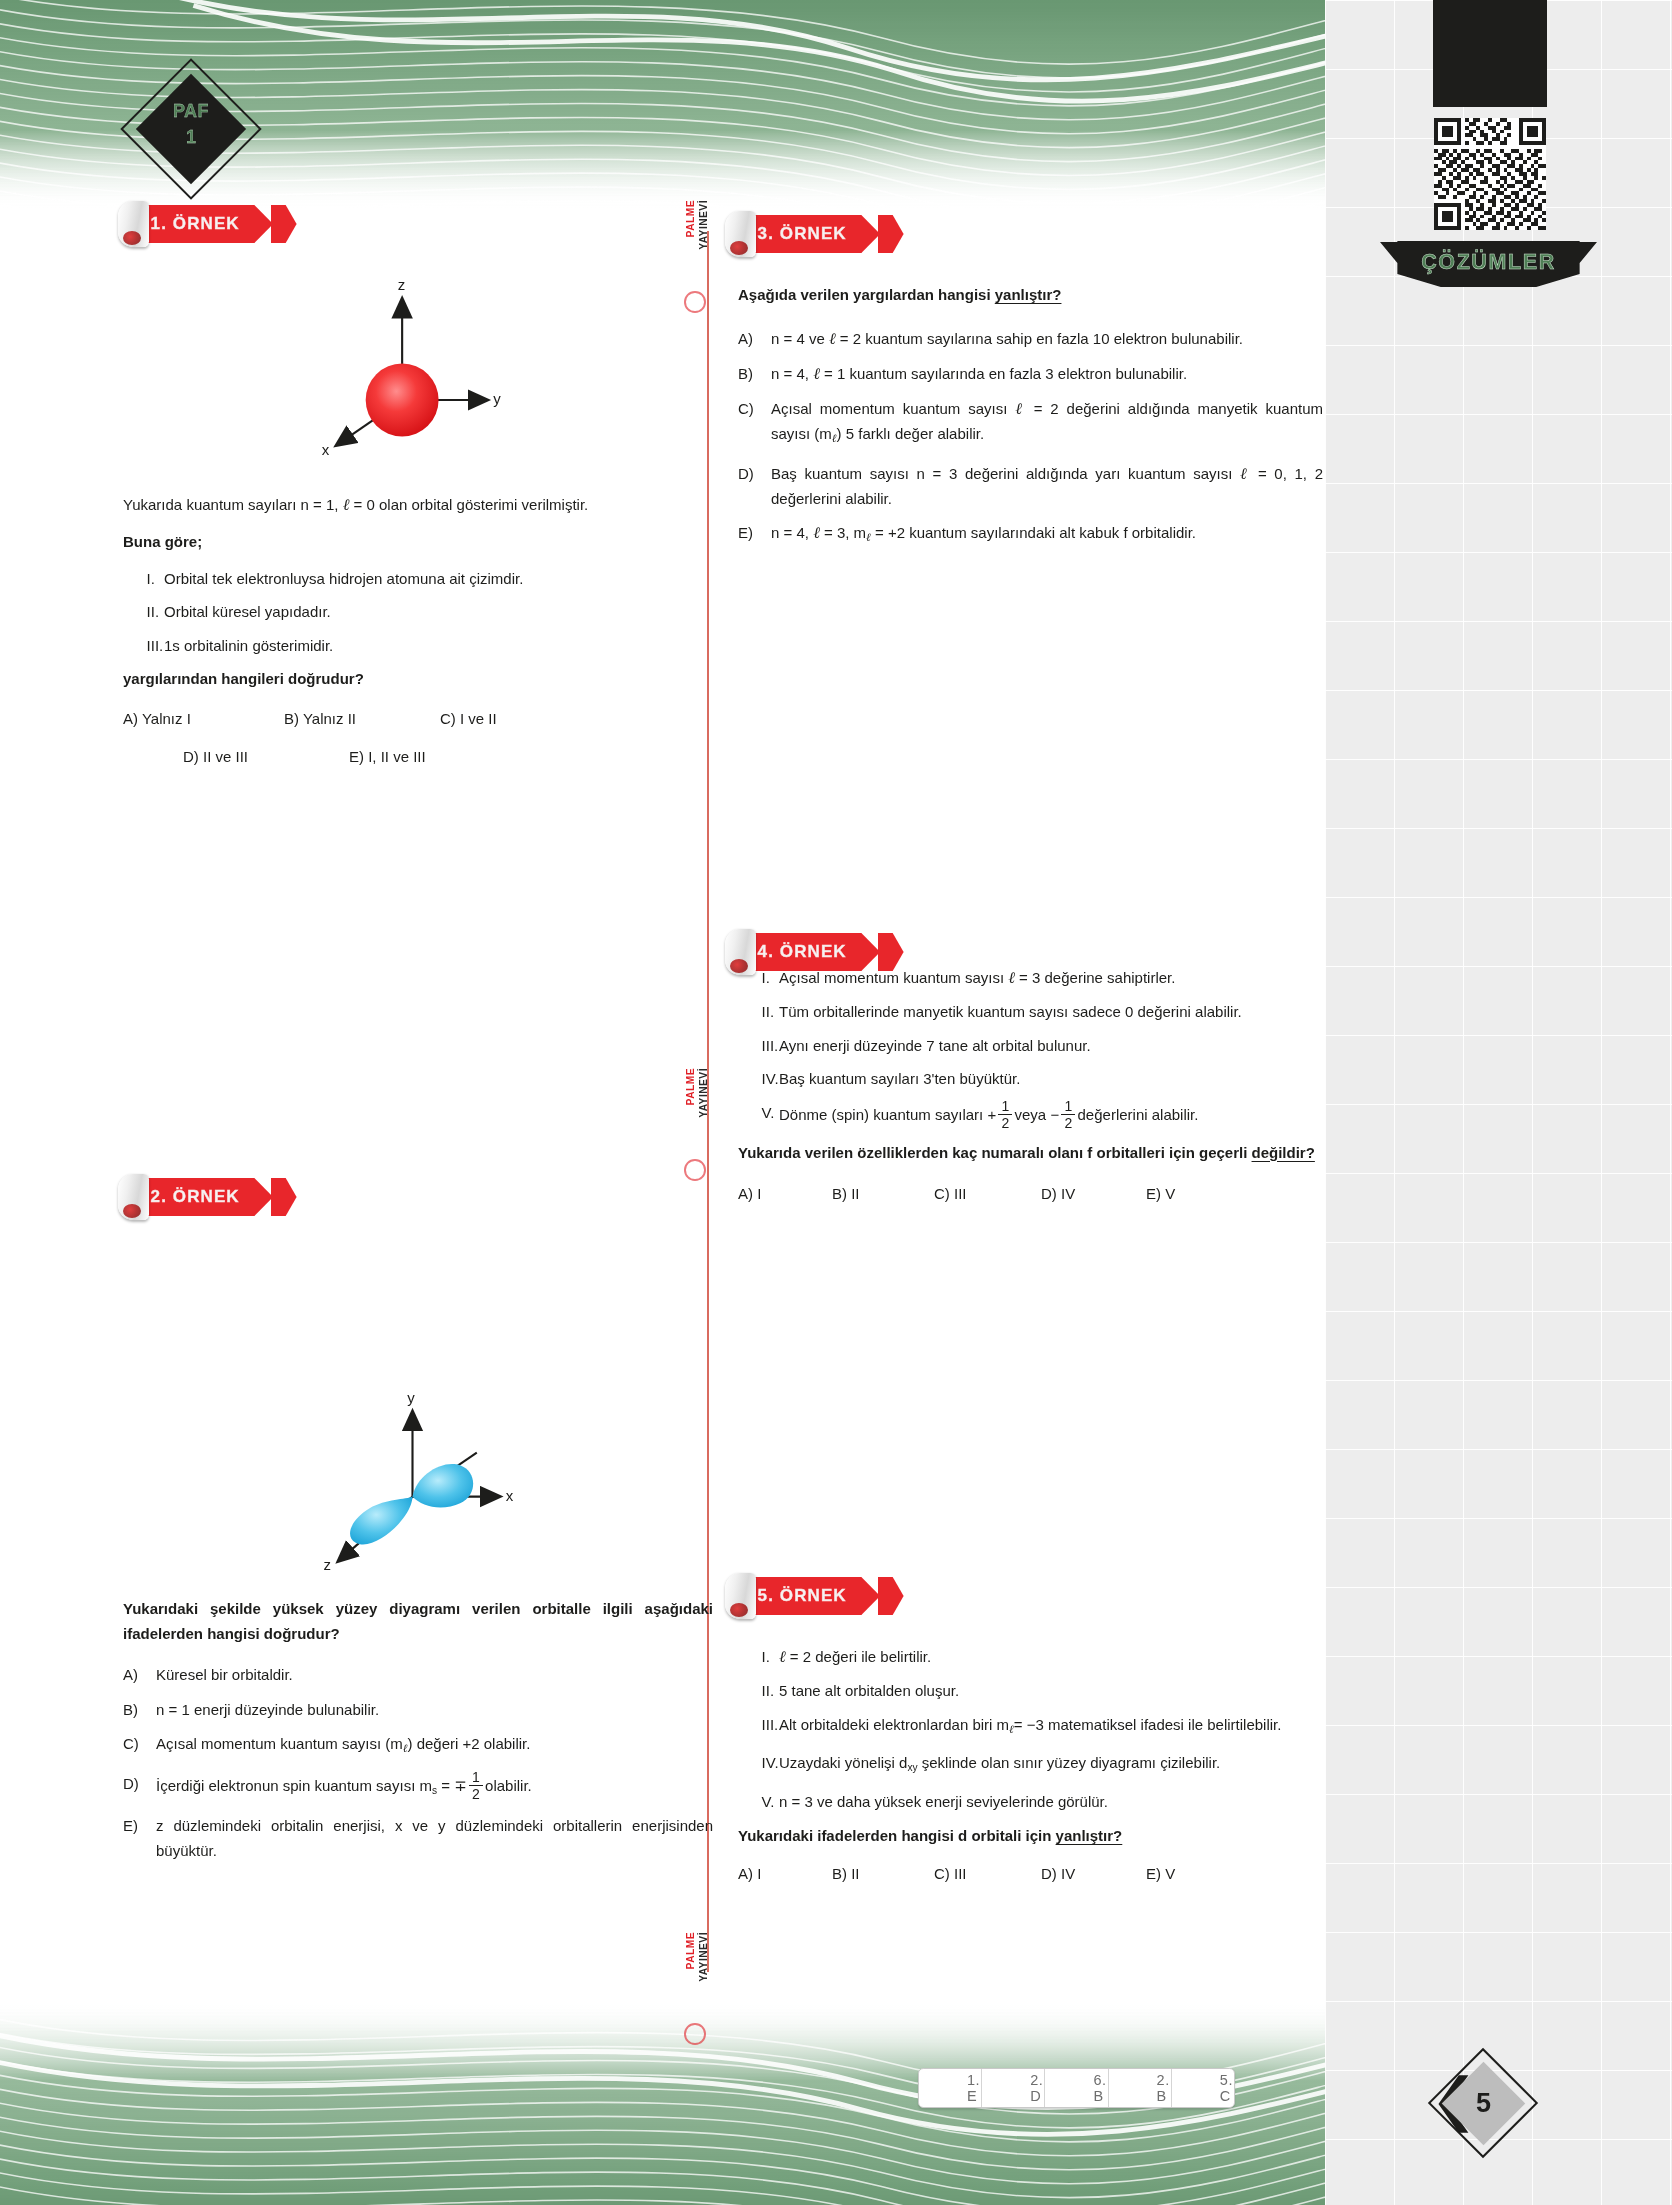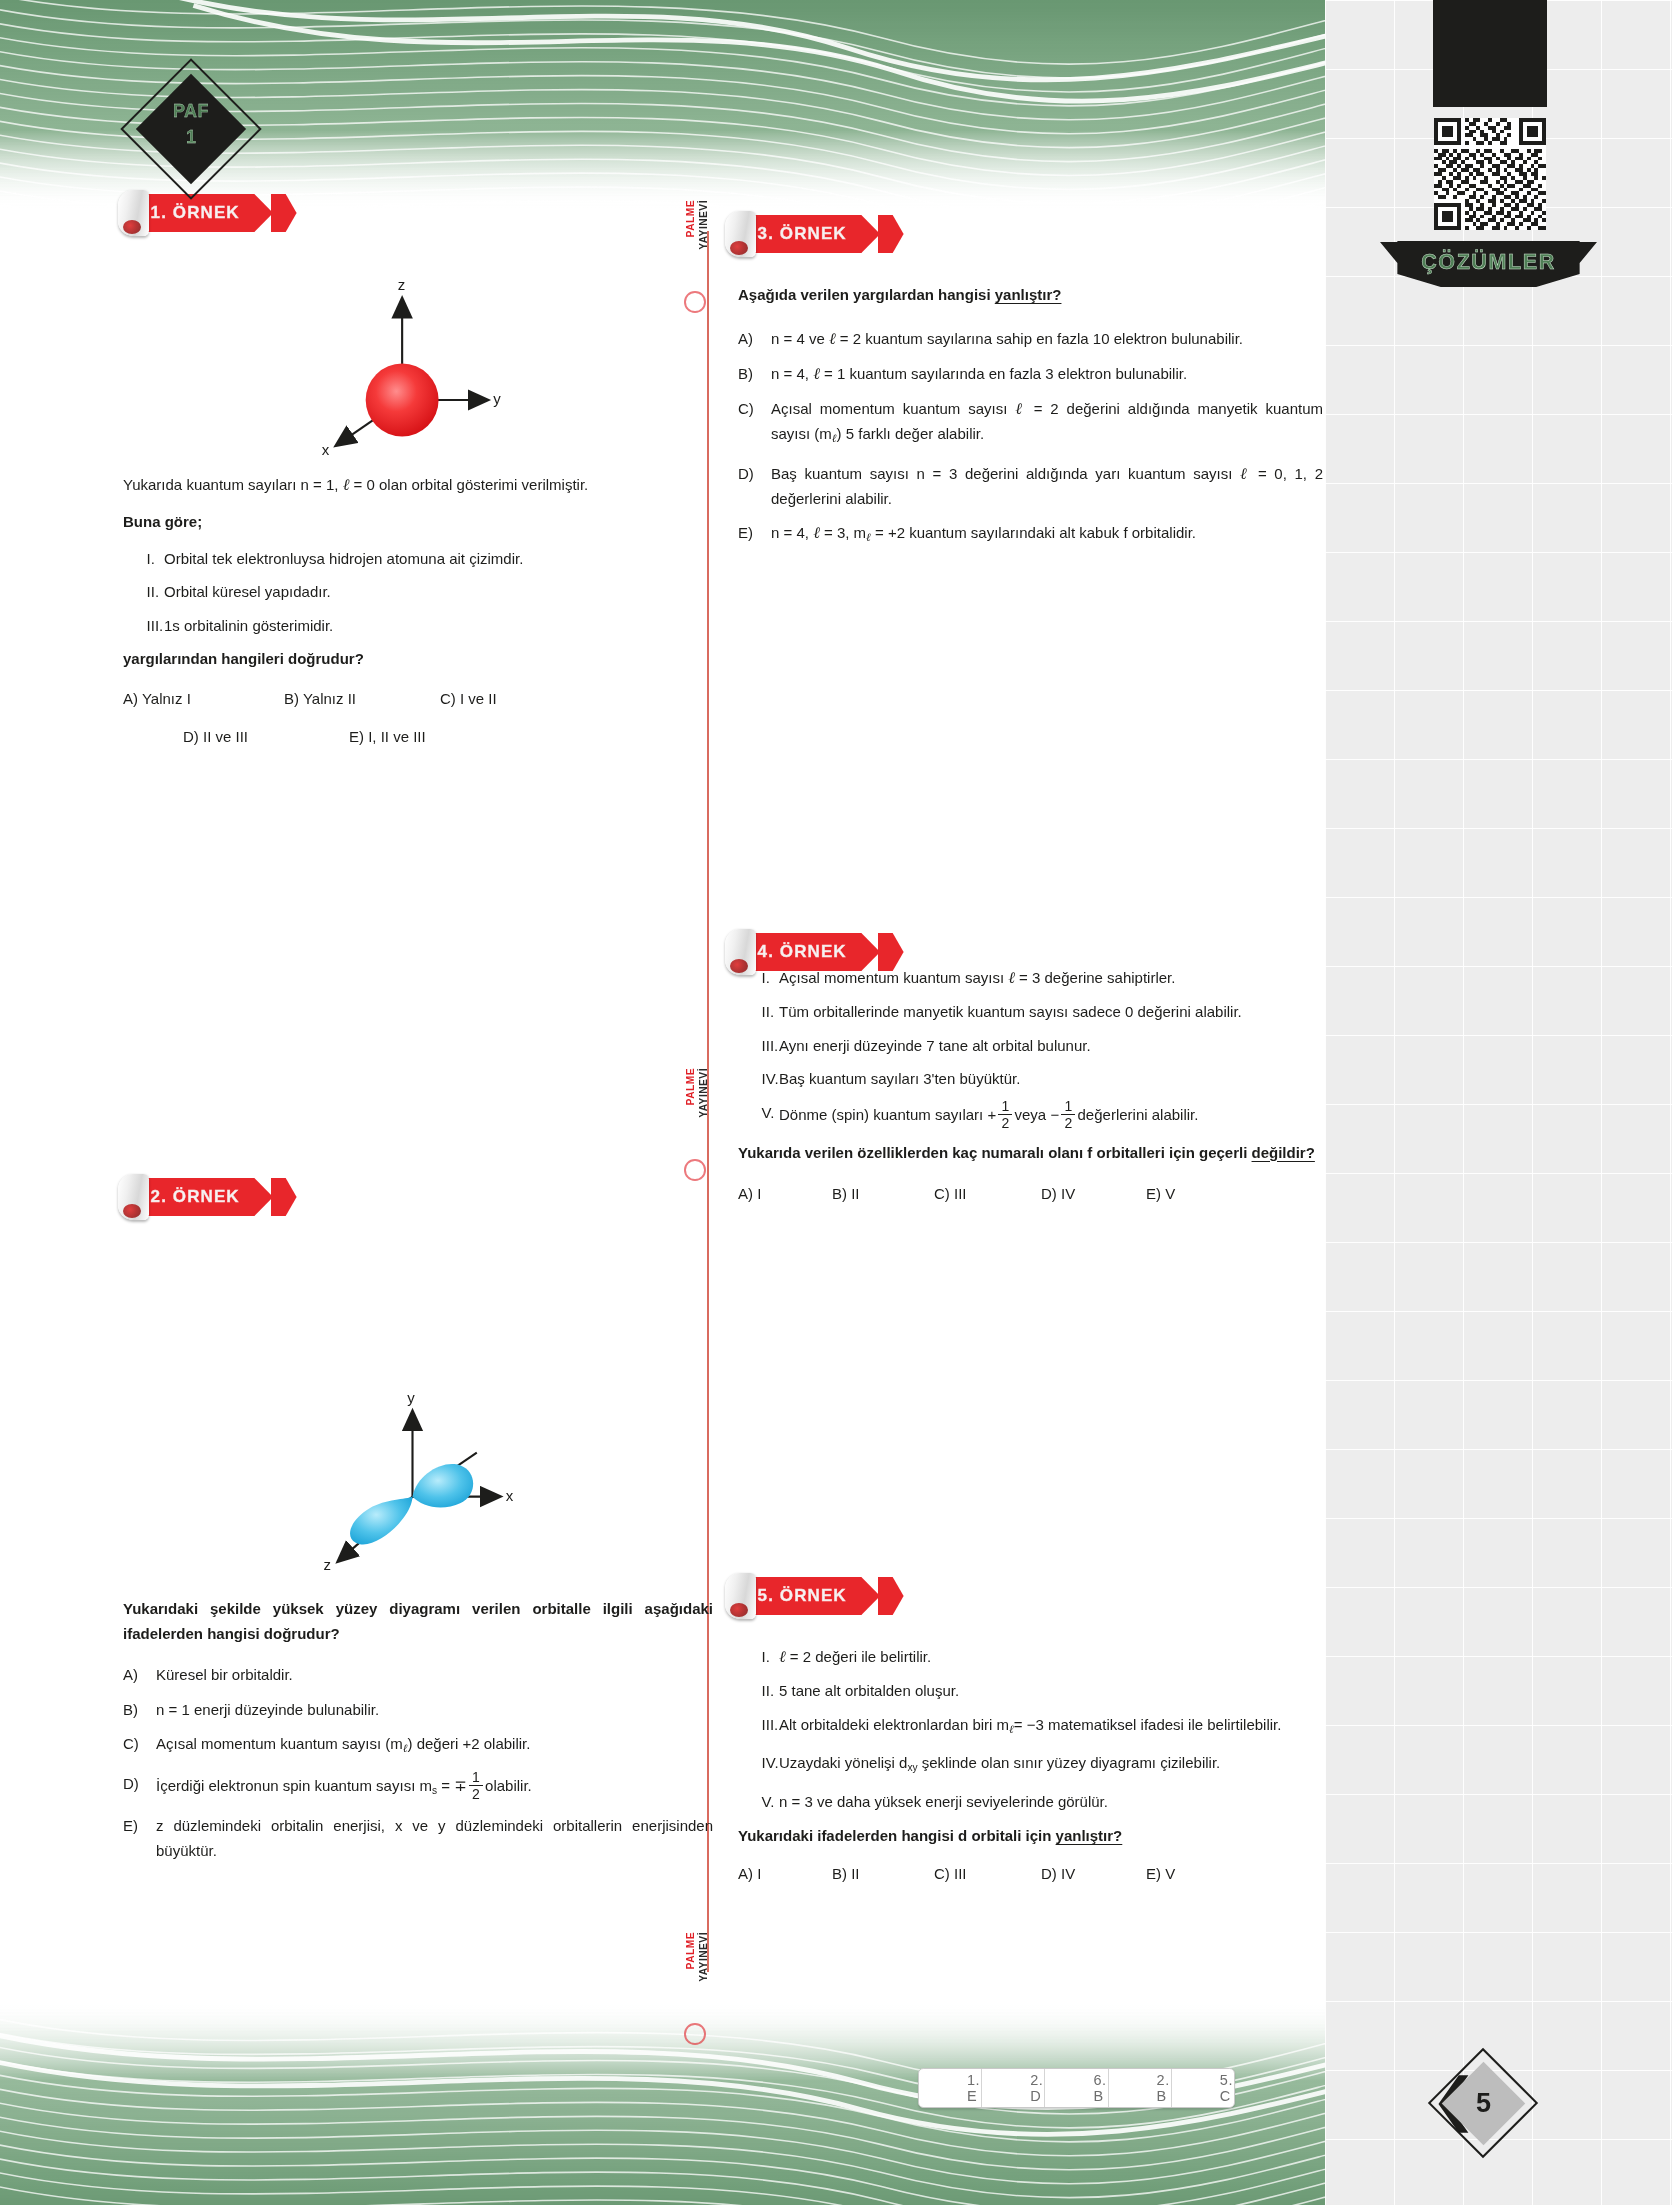--- a/index.html
+++ b/index.html
@@ -368,21 +368,21 @@
       <div class="paf-outline"></div>
       <div class="paf-fill"></div>
       <div class="paf-label">PAF</div>
       <div class="paf-num">1</div>
     </div>
 
     <div id="col-divider"></div>
 
     <div class="column" id="col-left">
 
-      <div class="ornek-banner" style="left:-5.4px; top:194px;text-decoration:underline;">
+      <div class="ornek-banner" style="left:-5.4px; top:205px;text-decoration:underline;">
         <div class="rb-body"></div>
         <div class="rb-arrow"></div>
         <div class="scroll-curl"></div>
         <div class="rb-text">1. ÖRNEK</div>
       </div>
 
       <div class="diagram" style="left:177px; top:266px; width:215px; height:193px;">
         <svg viewBox="0 0 400 360" width="215" height="193">
           <defs>
             <radialGradient id="sphereGrad" cx="42%" cy="38%" r="62%">
@@ -397,21 +397,21 @@
           <line x1="190" y1="250" x2="190" y2="62" stroke="#1d1d1b" stroke-width="4" marker-end="url(#ar)"></line>
           <line x1="190" y1="250" x2="348" y2="250" stroke="#1d1d1b" stroke-width="4" marker-end="url(#ar)"></line>
           <line x1="190" y1="250" x2="68" y2="334" stroke="#1d1d1b" stroke-width="4" marker-end="url(#ar)"></line>
           <circle cx="190" cy="250" r="68" fill="url(#sphereGrad)"></circle>
           <text x="182" y="44" font-family="Liberation Sans, sans-serif" font-size="28" fill="#1d1d1b">z</text>
           <text x="360" y="258" font-family="Liberation Sans, sans-serif" font-size="28" fill="#1d1d1b">y</text>
           <text x="40" y="352" font-family="Liberation Sans, sans-serif" font-size="28" fill="#1d1d1b">x</text>
         </svg>
       </div>
 
-      <div class="q-block" style="top:472px;">
+      <div class="q-block" style="top:492px;">
         <div class="q-stem">
           Yukarıda kuantum sayıları n = 1, <span class="ell">ℓ</span> = 0 olan orbital gösterimi verilmiştir.
         </div>
         <div class="q-lead" style="margin-top:11.8px;">Buna göre;</div>
 
         <div class="roman-list" style="margin-top:11.8px;">
           <div class="roman-item">
             <span class="rn">I.</span>
             <span class="rt">Orbital tek elektronluysa hidrojen atomuna ait çizimdir.</span>
           </div>

